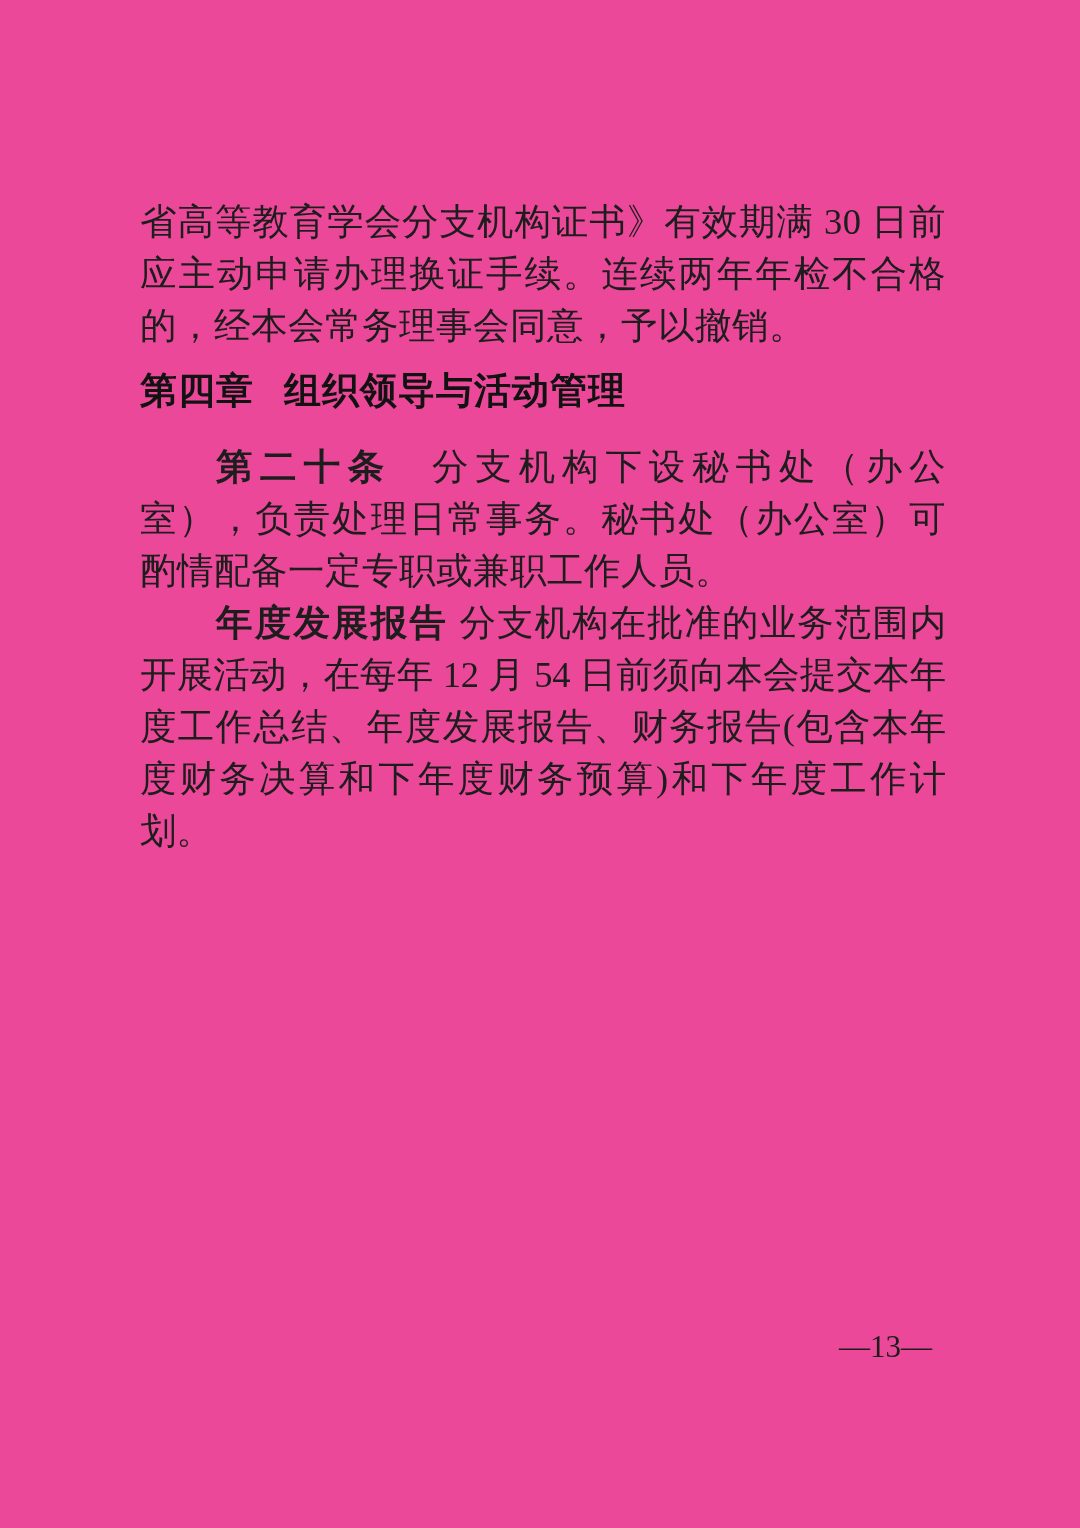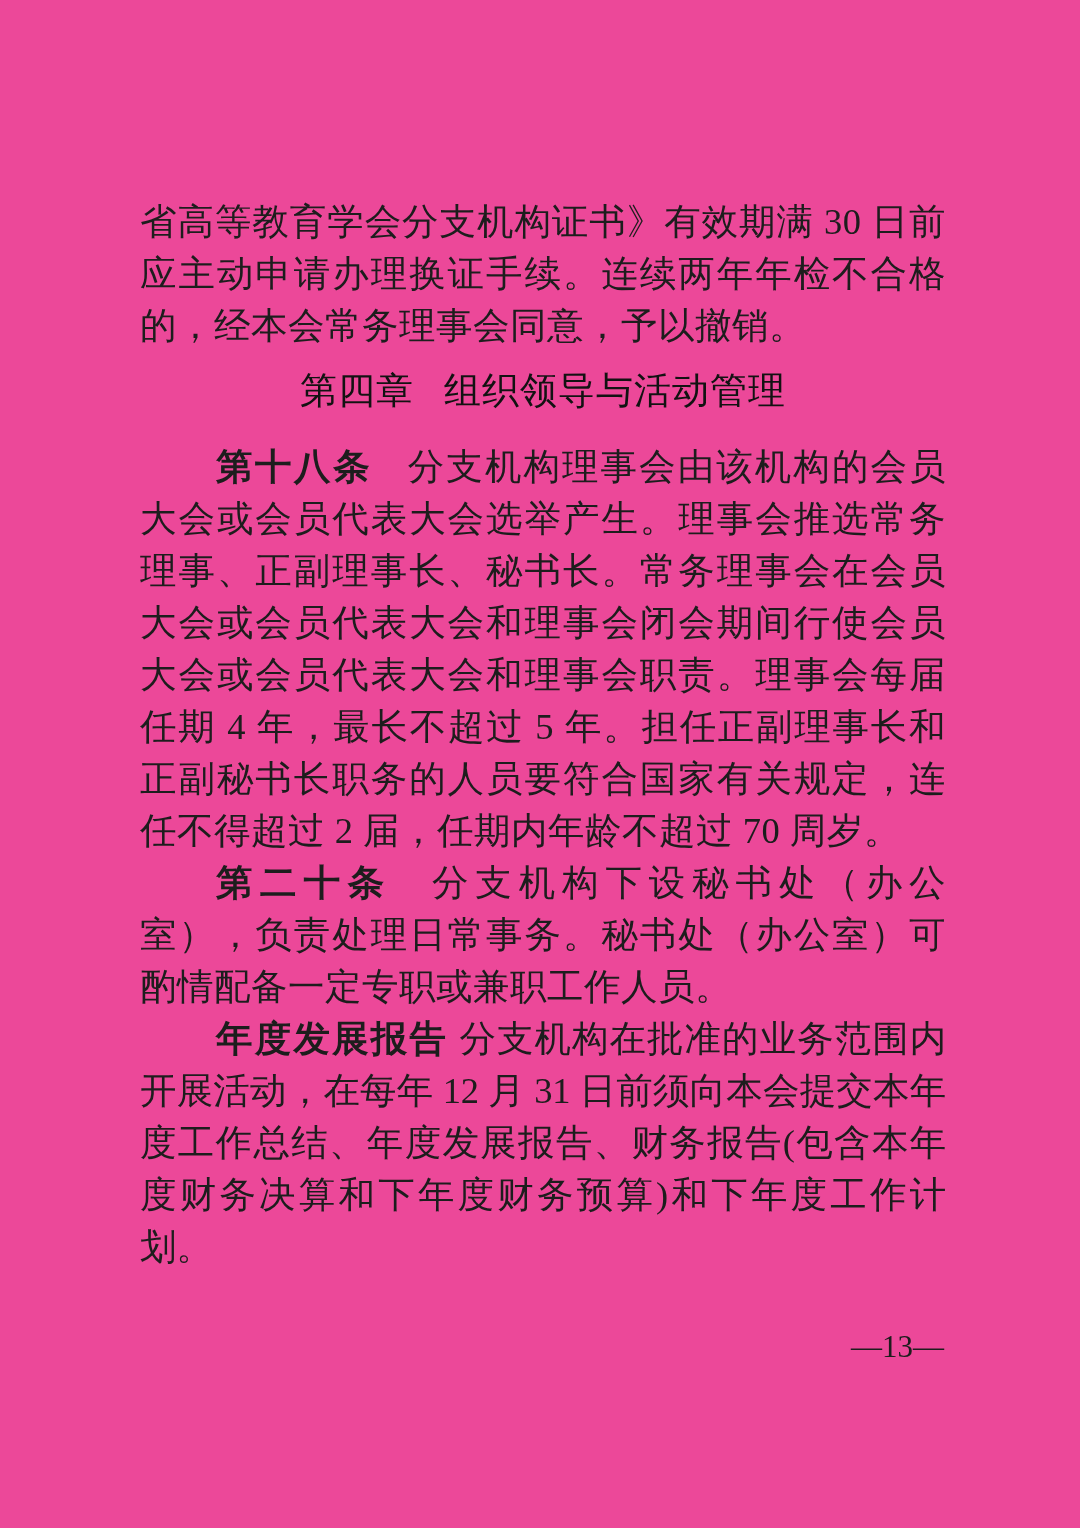--- a/index.html
+++ b/index.html
@@ -60,33 +60,32 @@
   
   .chapter-heading {
     position: absolute;
     left: 140px;
     top: 365px;
     width: 806px;
     margin: 0;
     font-family: "Liberation Sans", "DejaVu Sans", sans-serif;
     font-size: 37px;
     line-height: 52px;
-    font-weight: 400;
-    text-align: center;
+    font-weight: 700;
     color: #121212;
     letter-spacing: 1px;
   }
   .chapter-heading .ch-gap {
     display: inline-block;
     width: 30px;
   }
   
   .page-number {
     position: absolute;
-    right: 136px;
+    right: 148px;
     top: 1327px;
     font-family: "Liberation Serif", "DejaVu Serif", serif;
     font-size: 31px;
     line-height: 40px;
     color: #1d1d1d;
     letter-spacing: 0px;
     white-space: nowrap;
   }
 </style>
 </head>
@@ -99,31 +98,28 @@
     <p class="para">省高等教育学会分支机构证书》有效期满 30 日前应主动申请办理换证手续。连续两年年检不合格的，经本会常务理事会同意，予以撤销。</p>
 
   </div>
 
   <h2 class="chapter-heading">
     <span>第四章</span><span class="ch-gap"></span><span>组织领导与活动管理</span>
   </h2>
 
   <div class="text-col" id="articles-col" style="top: 441px;">
 
-    <p class="para indent2">
-      <span class="art-label">第十八条</span><span class="art-gap"></span><span>分支机构理事会由该机构的会员大会或会员代表大会选举产生。理事会推选常务理事、正副理事长、秘书长。常务理事会在会员大会或会员代表大会和理事会闭会期间行使会员大会或会员代表大会和理事会职责。理事会每届任期 4 年，最长不超过 5 年。担任正副理事长和正副秘书长职务的人员要符合国家有关规定，连任不得超过 2 届，任期内年龄不超过 70 周岁。</span>
-    </p>
 
 
     <p class="para indent2">
       <span class="art-label">第二十条</span><span class="art-gap"></span><span>分支机构下设秘书处（办公室），负责处理日常事务。秘书处（办公室）可酌情配备一定专职或兼职工作人员。</span>
     </p>
 
     <p class="para indent2 tight">
-      <span class="art-label">年度发展报告</span><span class="art-gap small"></span><span>分支机构在批准的业务范围内开展活动，在每年 12 月 31 日前须向本会提交本年度工作总结、年度发展报告、财务报告(包含本年度财务决算和下年度财务预算)和下年度工作计划。</span>
+      <span class="art-label">年度发展报告</span><span class="art-gap small"></span><span>分支机构在批准的业务范围内开展活动，在每年 12 月 54 日前须向本会提交本年度工作总结、年度发展报告、财务报告(包含本年度财务决算和下年度财务预算)和下年度工作计划。</span>
     </p>
 
 
   </div>
 
   <div class="page-number">—13—</div>
 
 </div>
 
 </body></html>

